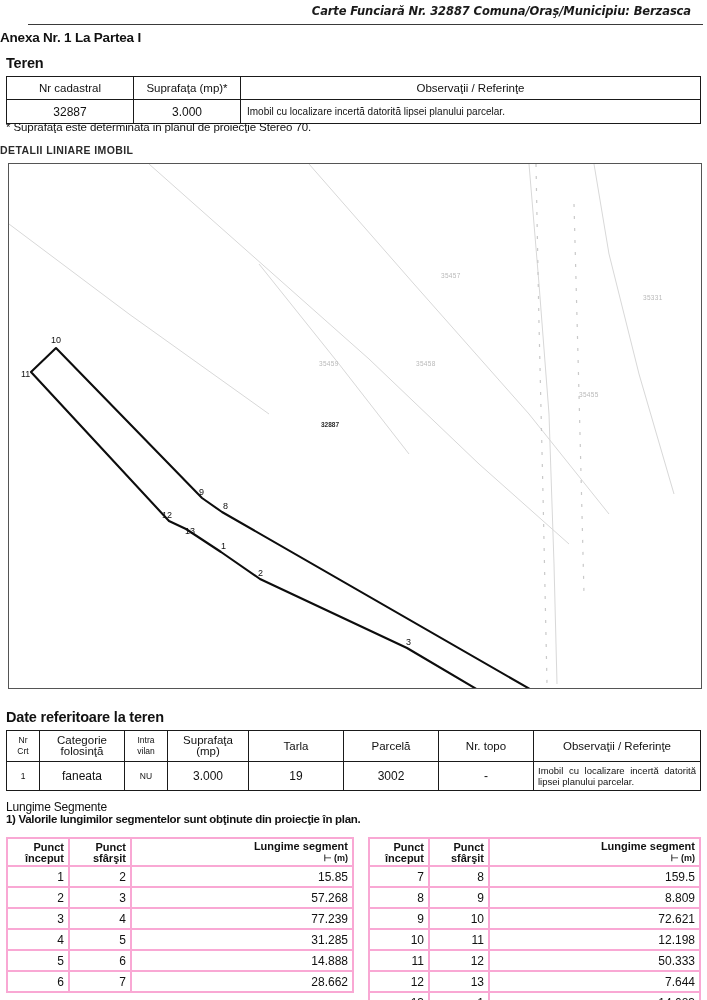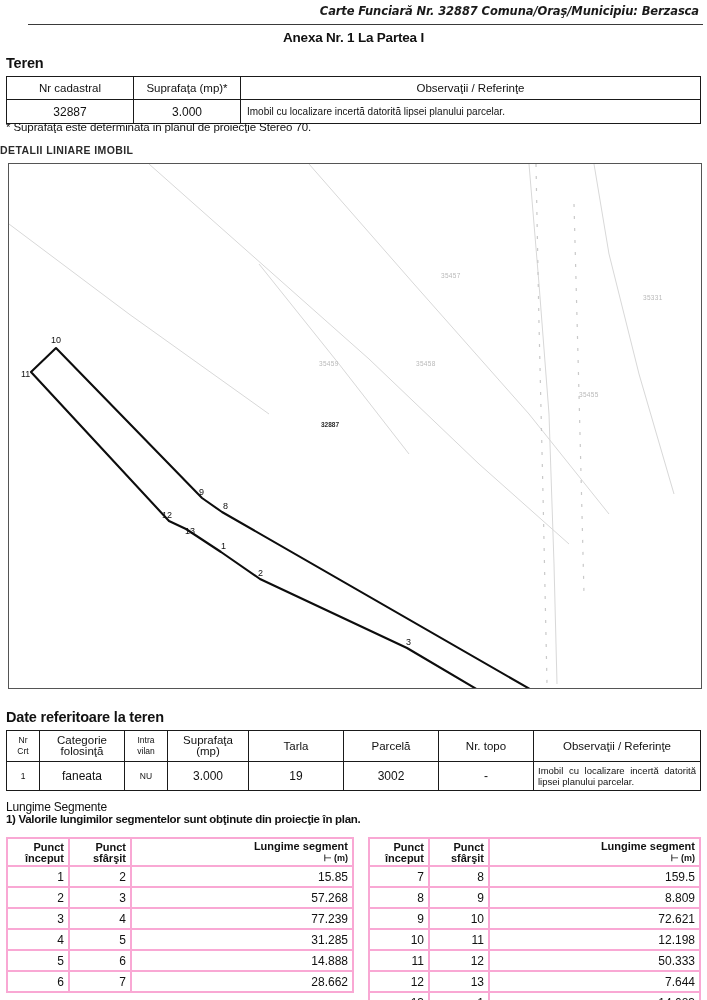--- a/index.html
+++ b/index.html
@@ -16,21 +16,21 @@
     overflow: hidden;
   }
 
   
   .header-line {
     position: absolute;
     top: 4px;
     left: 0;
     width: 707px;
     text-align: right;
-    padding-right: 8px;
+    padding-right: 16px;
     box-sizing: border-box;
     font-family: "DejaVu Sans", sans-serif;
     font-style: italic;
     font-size: 11.5px;
     font-weight: 600;
     letter-spacing: -0.1px;
     color: #1a1a1a;
   }
   .header-rule {
     position: absolute;
@@ -38,21 +38,20 @@
     left: 28px;
     width: 675px;
     height: 1px;
     background: #3a3a3a;
   }
   .anexa-title {
     position: absolute;
     top: 30px;
     left: 0;
     width: 707px;
-    text-align: center;
     font-size: 13.5px;
     font-weight: bold;
     letter-spacing: -0.2px;
   }
 
   .section-title {
     position: absolute;
     font-size: 14.5px;
     font-weight: bold;
     letter-spacing: -0.2px;

